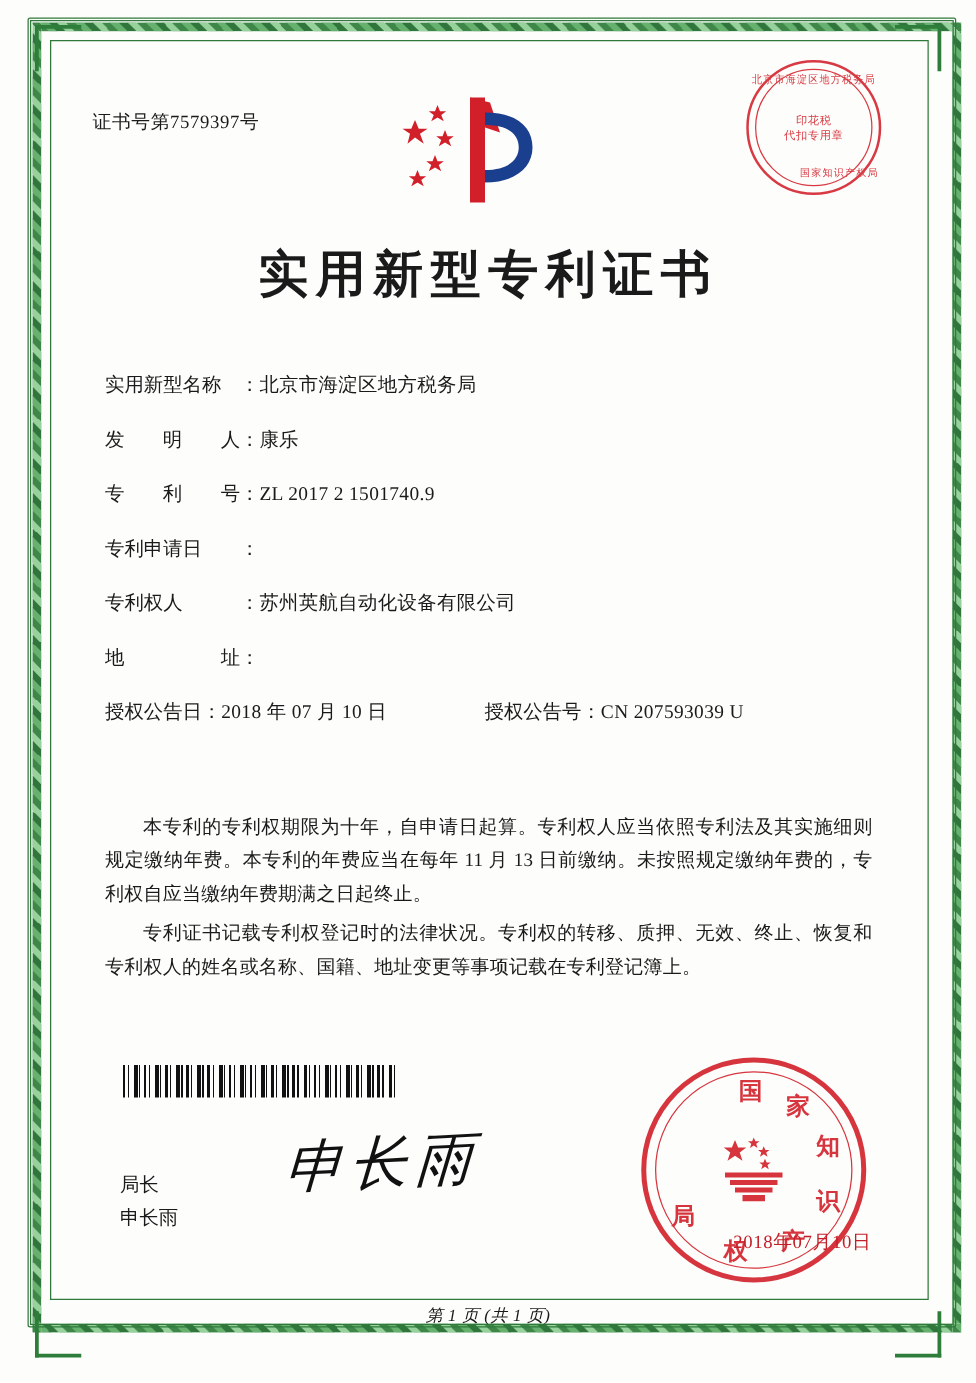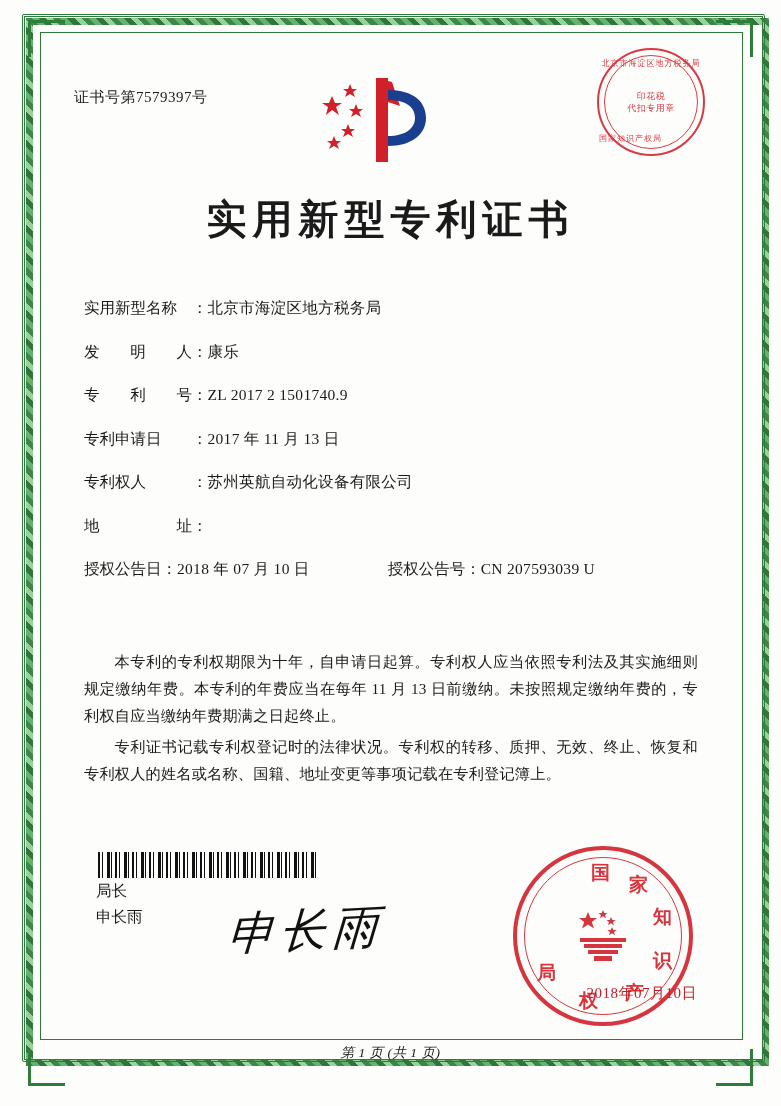--- a/index.html
+++ b/index.html
@@ -115,21 +115,21 @@
     width: 100%;
     text-align: center;
     font-size: 9px;
     line-height: 12px;
     letter-spacing: .5px;
   }
   .red-stamp-top .bot-text {
     position: absolute;
     left: 0; bottom: 10px;
     width: 100%;
-    text-align: left;
+    text-align: right;
     font-size: 8px;
     letter-spacing: 1px;
   }
 
   .doc-title {
     position: absolute;
     left: 0;
     top: 192px;
     width: 781px;
     text-align: center;
@@ -203,21 +203,21 @@
       #111 0 2px, transparent 2px 4px,
       #111 4px 5px, transparent 5px 9px,
       #111 9px 12px, transparent 12px 13px,
       #111 13px 14px, transparent 14px 17px);
   }
 
   
   .sig-block {
     position: absolute;
     left: 96px;
-    top: 878px;
+    top: 936px;
     font-size: 15.5px;
     line-height: 26px;
   }
   .handwriting {
     position: absolute;
     left: 228px;
     top: 900px;
     font-size: 46px;
     font-family: "DejaVu Serif", serif;
     font-style: italic;
@@ -344,21 +344,20 @@
       </div>
       <div class="field-colon">：</div>
       <div class="field-value">ZL 2017 2 1501740.9</div>
     </div>
 
     <div class="field-row">
       <div class="field-label">
         <span class="ch">专利申请日</span>
       </div>
       <div class="field-colon">：</div>
-      <div class="field-value">2017 年 11 月 13 日</div>
     </div>
 
     <div class="field-row">
       <div class="field-label">
         <span class="ch">专利权人</span>
       </div>
       <div class="field-colon">：</div>
       <div class="field-value">苏州英航自动化设备有限公司</div>
     </div>
 

